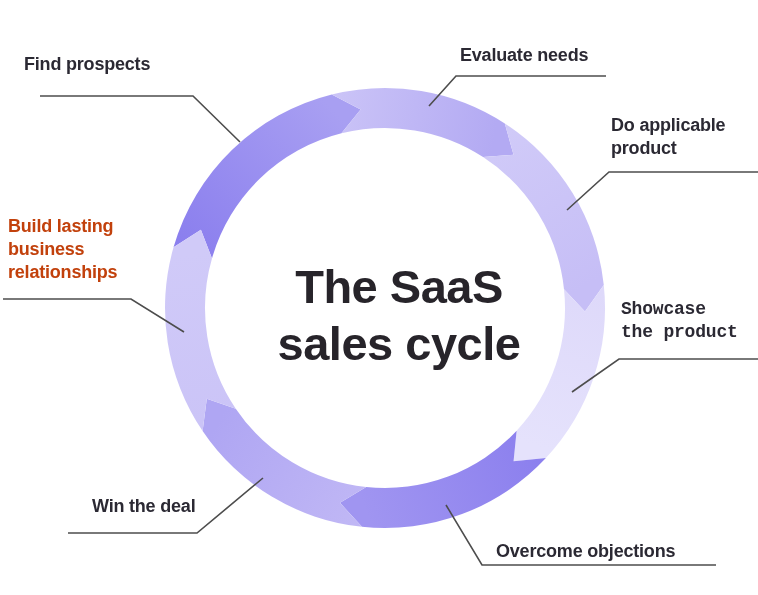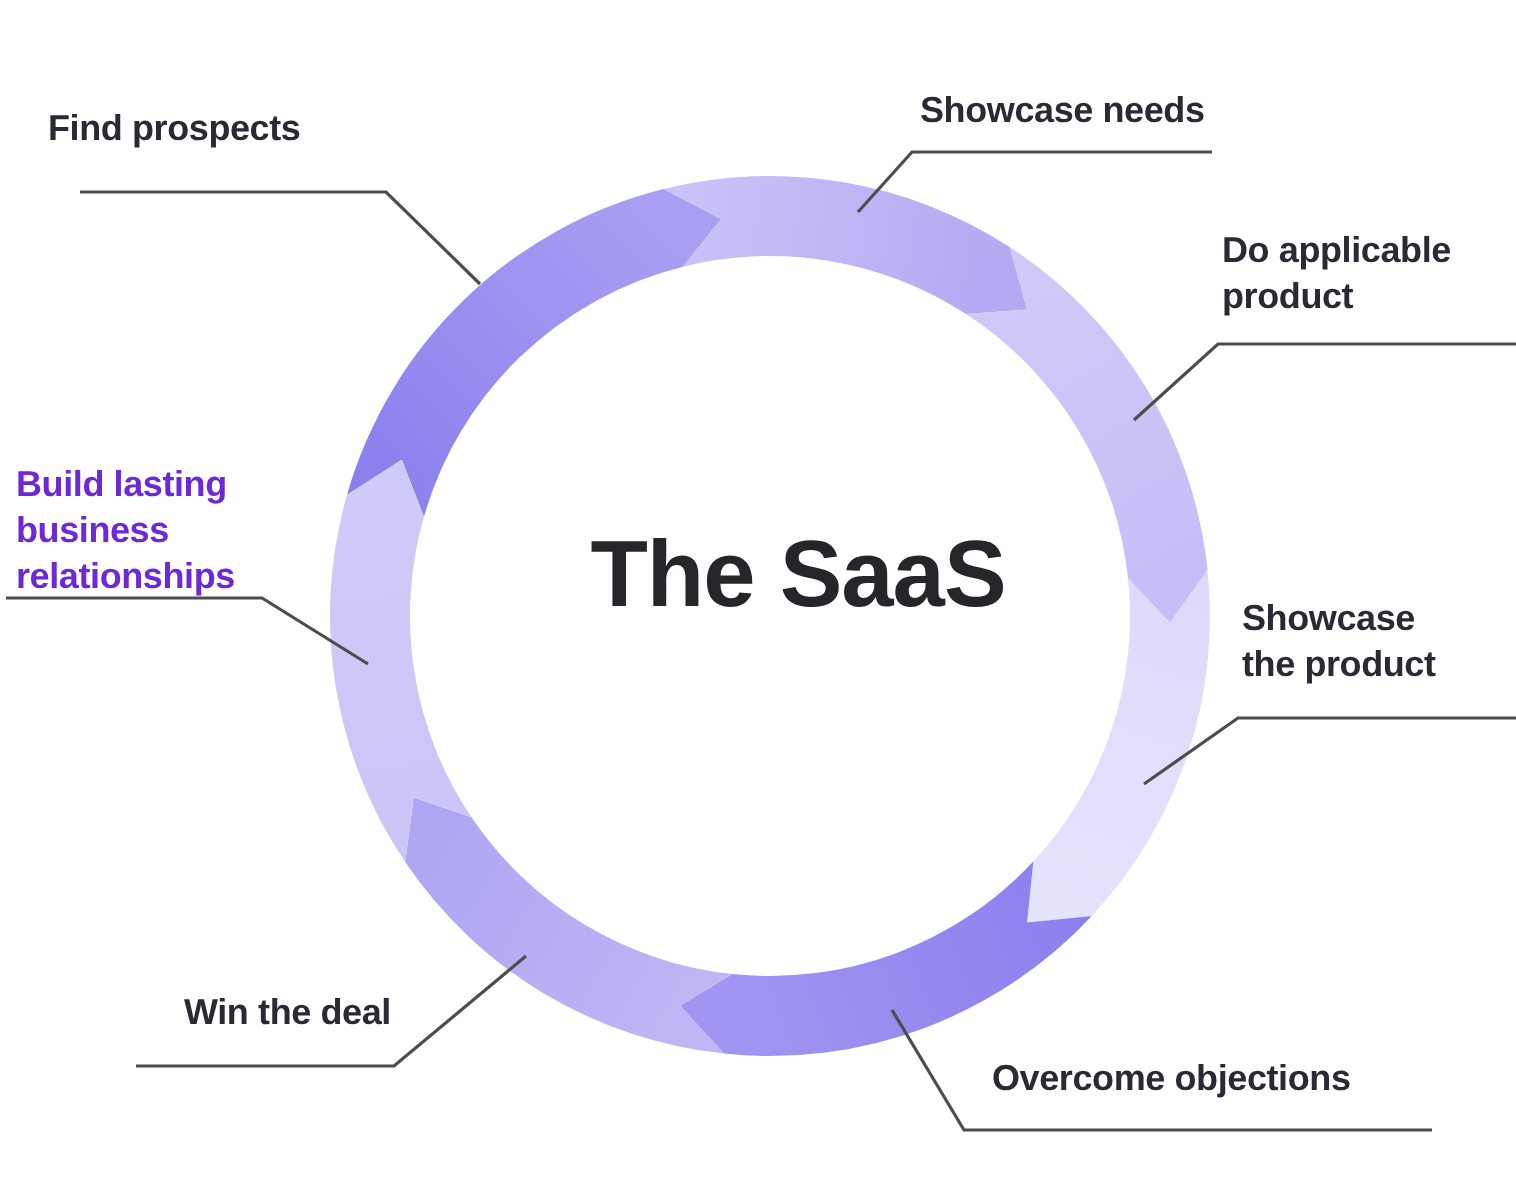--- a/index.html
+++ b/index.html
@@ -18,21 +18,21 @@
     font-weight:700;
     line-height:23px;
     letter-spacing:-0.2px;
     color:#2b2933;
     white-space:pre-line;
   }
   #label-find-prospects{left:24px;top:53px;}
   #label-evaluate-needs{left:460px;top:44px;}
   #label-do-applicable-research{left:611px;top:114px;}
   #label-showcase-the-product{left:621px;top:298px;}
-  #label-overcome-objections{left:496px;top:528px;text-align:center;}
+  #label-overcome-objections{left:496px;top:540px;text-align:center;}
   #label-win-the-deal{left:68px;top:495px;margin-left:24px;}
   #label-build-lasting-business-relationships{left:8px;top:215px;}
   .title{
     position:absolute;
     left:135px;top:244px;width:500px;
     margin:14px;
     text-align:center;
     font-size:47px;
     line-height:57px;
     font-weight:800;
@@ -89,27 +89,27 @@
       <polyline points="40,96 193,96 240,142" stroke="#4d4d4d"></polyline>
       <polyline points="606,76 456,76 429,106" stroke="#4d4d4d"></polyline>
       <polyline points="758,172 609,172 567,210" stroke="#4d4d4d"></polyline>
       <polyline points="758,359 619,359 572,392" stroke="#4d4d4d"></polyline>
       <polyline points="716,565 482,565 446,505" stroke="#4d4d4d"></polyline>
       <polyline points="68,533 197,533 263,478" stroke="#4d4d4d"></polyline>
       <polyline points="3,299 131,299 184,332" stroke="#4d4d4d"></polyline>
     </g>
   </svg>
 
-  <h1 class="title" style="color: rgb(39, 36, 42);"><span>The SaaS</span><br></h1>
+  <h1 class="title" style="color: rgb(39, 36, 42);"><span>The SaaS</span><br><span>sales cycle</span></h1>
 
   <div class="label" id="label-find-prospects" style="color: rgb(43, 41, 51);">Find prospects</div>
-  <div class="label" id="label-evaluate-needs" style="color: rgb(43, 41, 51);">Showcase needs</div>
+  <div class="label" id="label-evaluate-needs" style="color: rgb(43, 41, 51);">Evaluate needs</div>
   <div class="label" id="label-do-applicable-research" style="color: rgb(43, 41, 51);">Do applicable
 product</div>
-  <div class="label" id="label-showcase-the-product" style="color: rgb(43, 41, 51);">Showcase
+  <div class="label" id="label-showcase-the-product" style="color: rgb(43, 41, 51); font-family: Liberation Mono, monospace;">Showcase
 the product</div>
   <div class="label" id="label-overcome-objections" style="color: rgb(43, 41, 51);">Overcome objections</div>
   <div class="label" id="label-win-the-deal" style="color: rgb(43, 41, 51);">Win the deal</div>
-  <div class="label" id="label-build-lasting-business-relationships" style="color: #6d28d9; margin-top: 16px;">Build lasting
+  <div class="label" id="label-build-lasting-business-relationships" style="color: #c2410c;">Build lasting
 business
 relationships</div>
 
 </div>
 
 </body></html>

